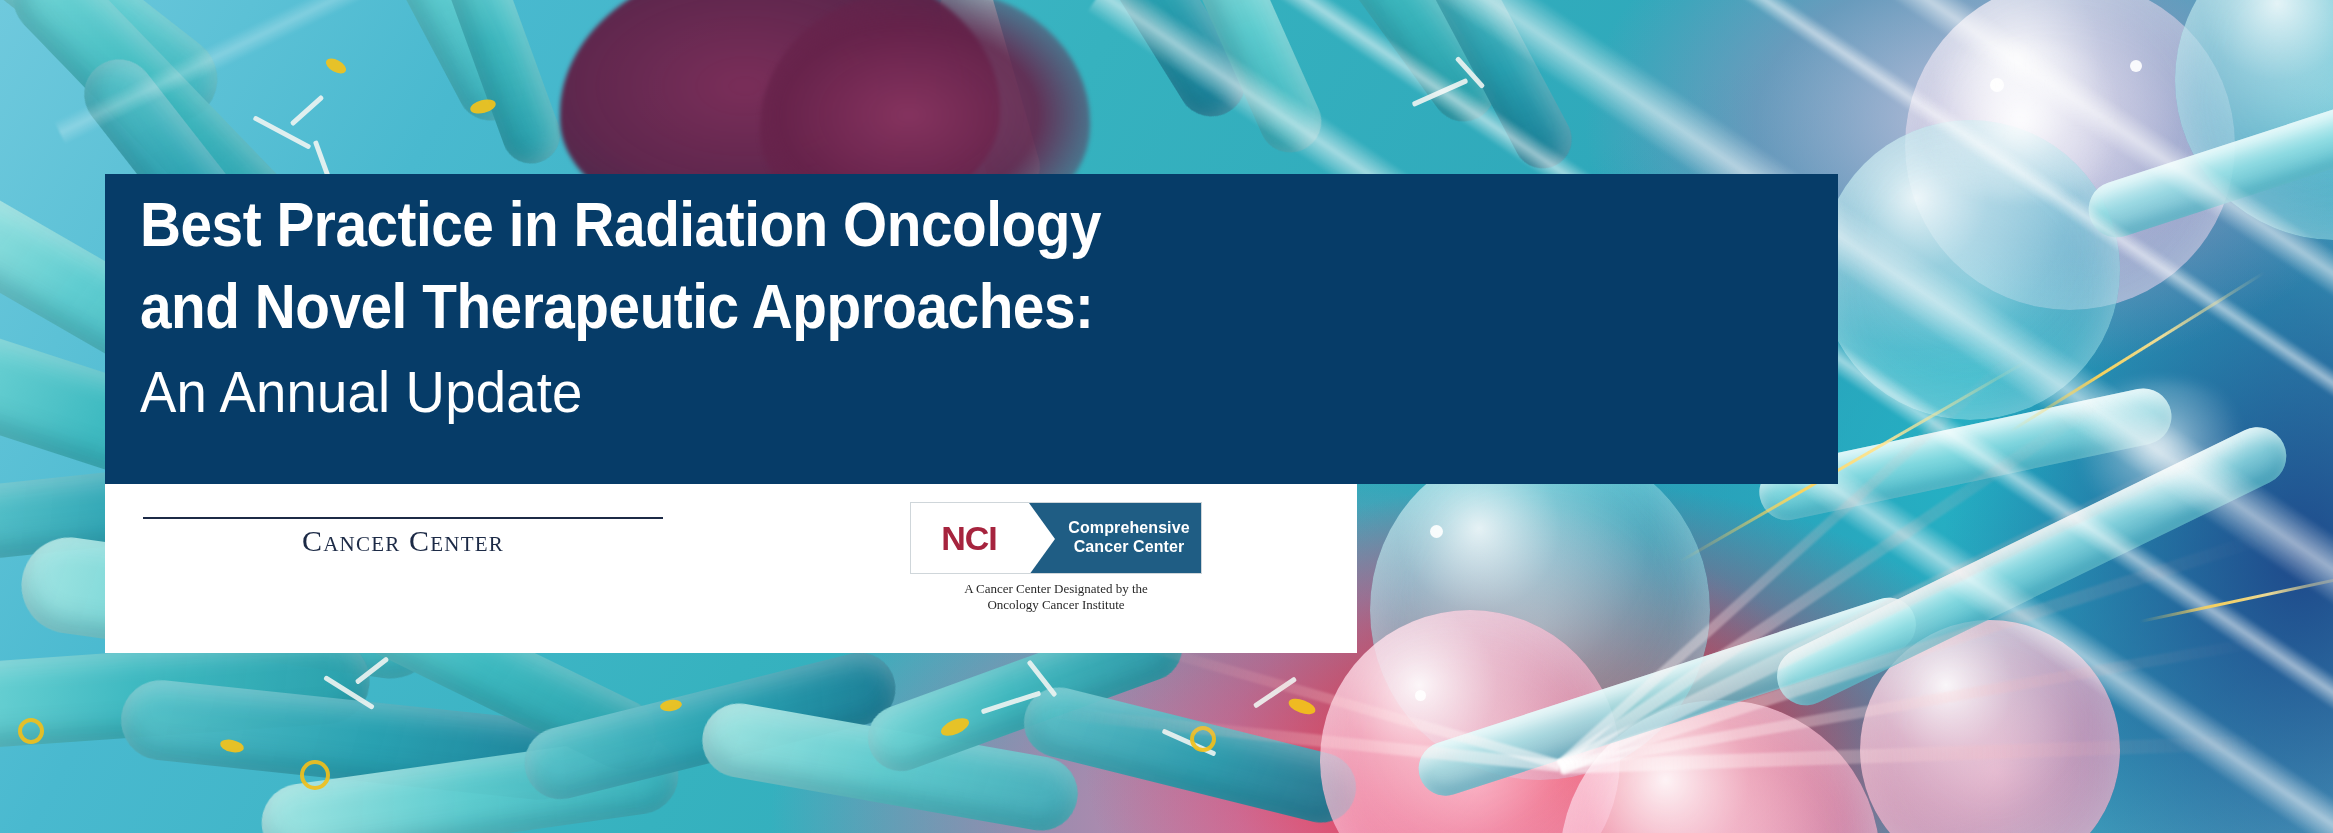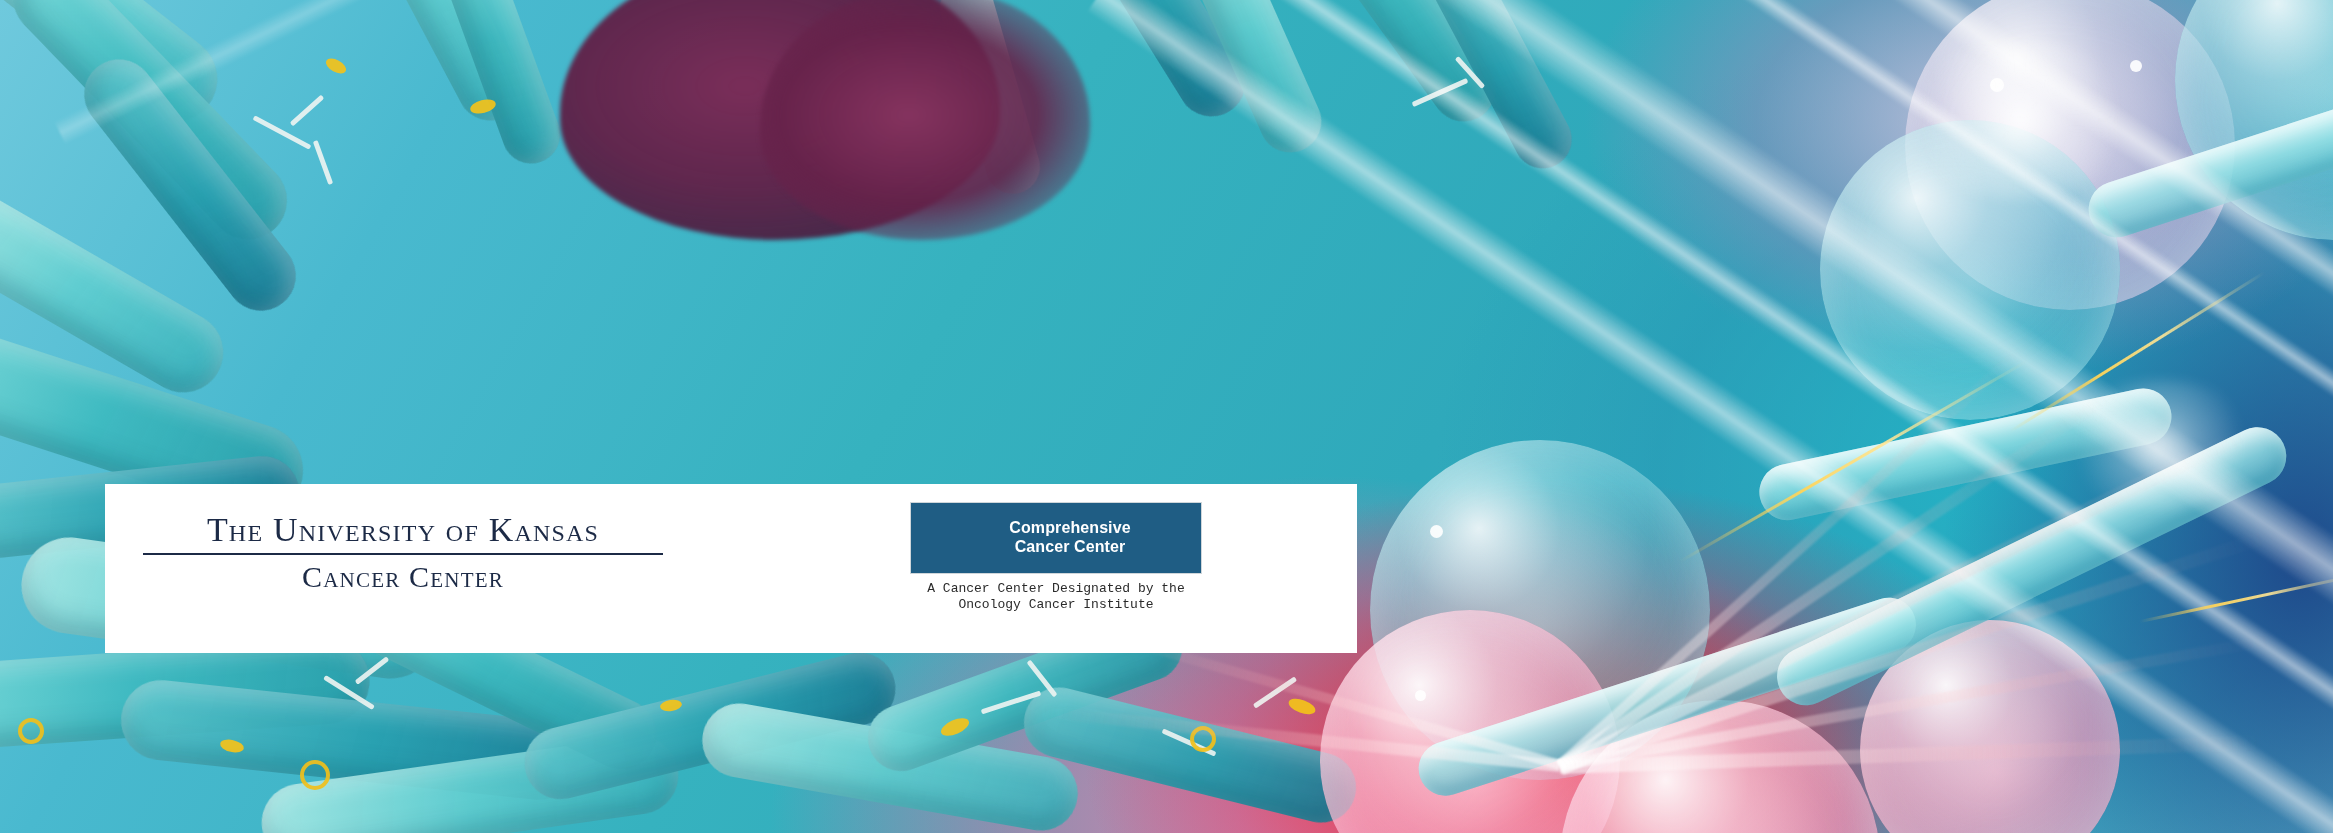--- a/index.html
+++ b/index.html
@@ -218,21 +218,21 @@
     letter-spacing:0.1px;
     white-space:nowrap;
   }
   .nci-caption {
     margin-top:7px;
     width:292px;
     text-align:center;
     color:#2a2a2a;
     font-size:13px;
     line-height:1.25;
-    font-family:Liberation Mono, monospace;
+    font-family:Liberation Serif, serif;
   }
 </style>
 </head>
 <body>
 
 <div class="stage">
 
   <div class="bg"></div>
 
   <div class="coral">
@@ -322,31 +322,38 @@
     <div class="ray" style="left:1560px; top:760px; width:480px; height:10px; transform:rotate(196deg);"></div>
 
     <div class="goldline" style="left:1680px; top:560px; width:400px; transform:rotate(-30deg);"></div>
     <div class="goldline" style="left:2010px; top:430px; width:300px; transform:rotate(-32deg);"></div>
     <div class="goldline" style="left:2140px; top:620px; width:220px; transform:rotate(-12deg);"></div>
 
     <div class="flare" style="left:1900px; top:40px;  width:240px; height:160px;"></div>
     <div class="flare" style="left:2060px; top:380px; width:200px; height:130px; opacity:.7;"></div>
   </div>
 
+  <div class="title-panel">
+    <div class="title-line t1">Best Practice in Radiation Oncology</div>
+    <div class="title-line t2">and Novel Therapeutic Approaches:</div>
+    <div class="title-line t3">An Annual Update</div>
+  </div>
 
   <div class="logo-panel">
 
     <div class="ku">
-      <div class="ku-line1">The University of Kansas</div>
       <div class="ku-rule"></div>
       <div class="ku-line2">Cancer Center</div>
     </div>
 
     <div class="nci">
       <div class="nci-box">
+        <div class="nci-left">
+          <span class="nci-mark">NCI</span>
+        </div>
         <div class="nci-right">
           <div>Comprehensive</div>
           <div>Cancer Center</div>
         </div>
       </div>
       <div class="nci-caption">
         <div>A Cancer Center Designated by the</div>
         <div>Oncology Cancer Institute</div>
       </div>
     </div>

